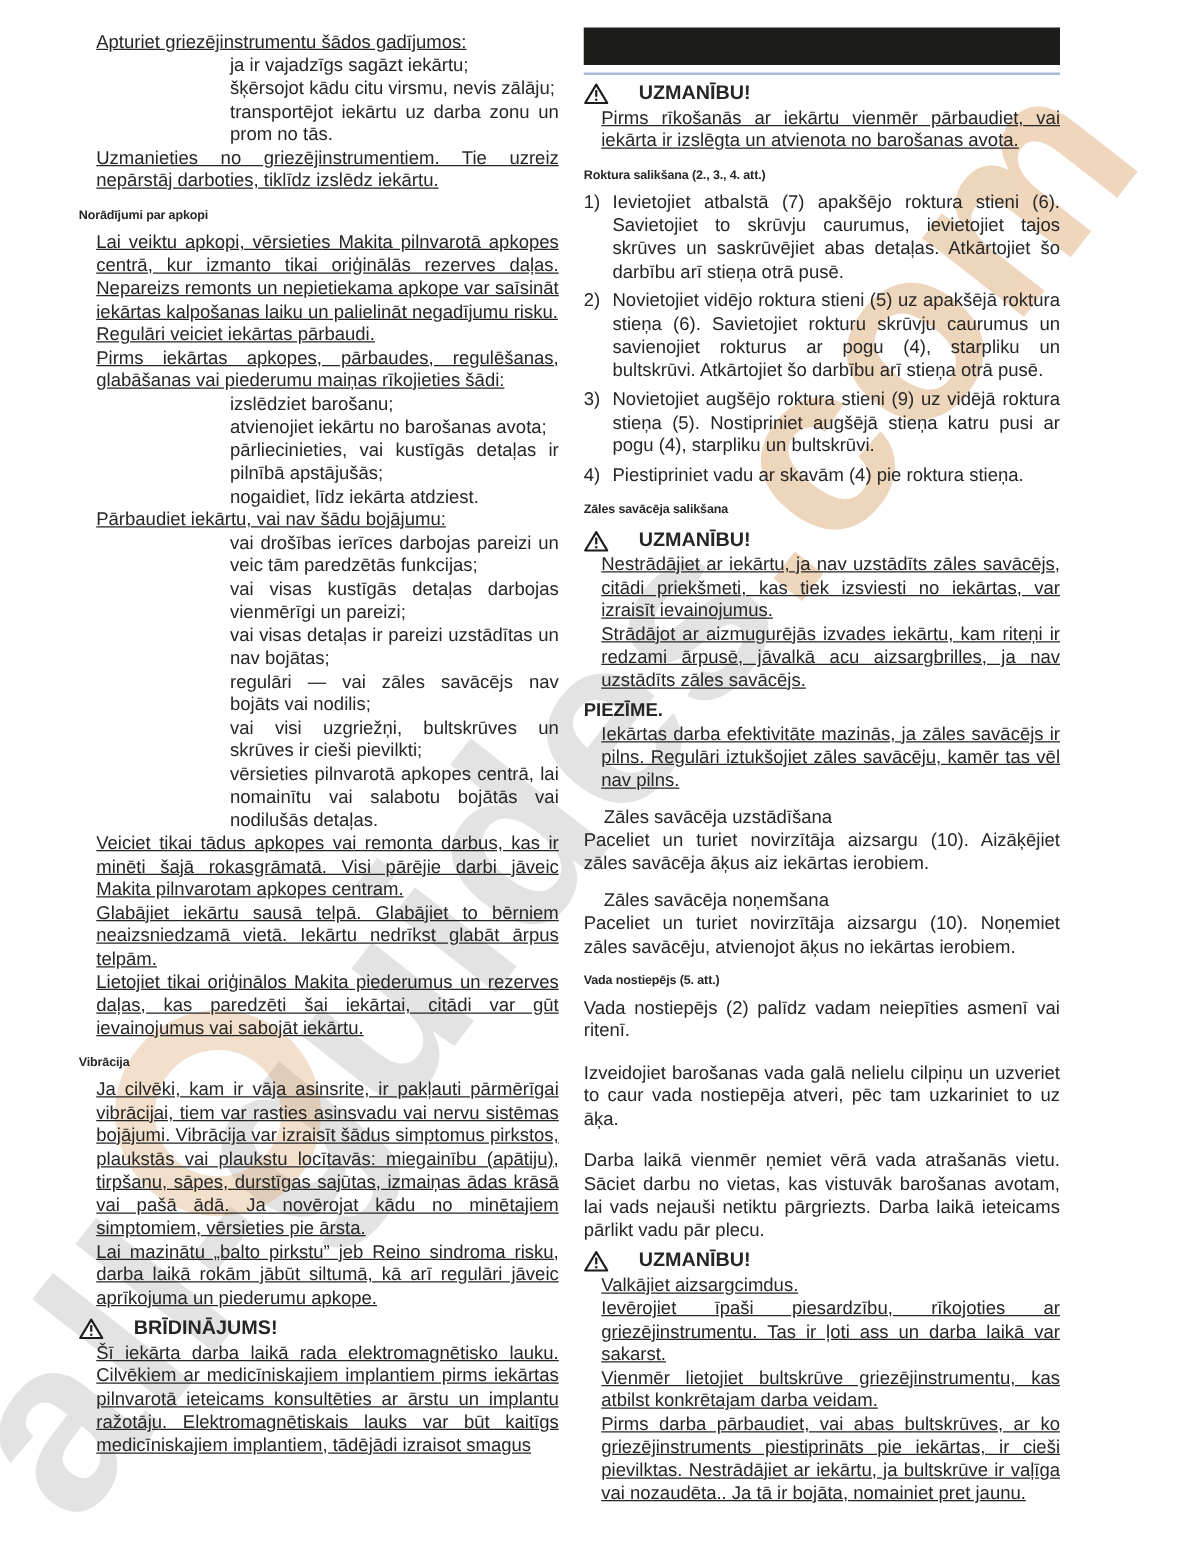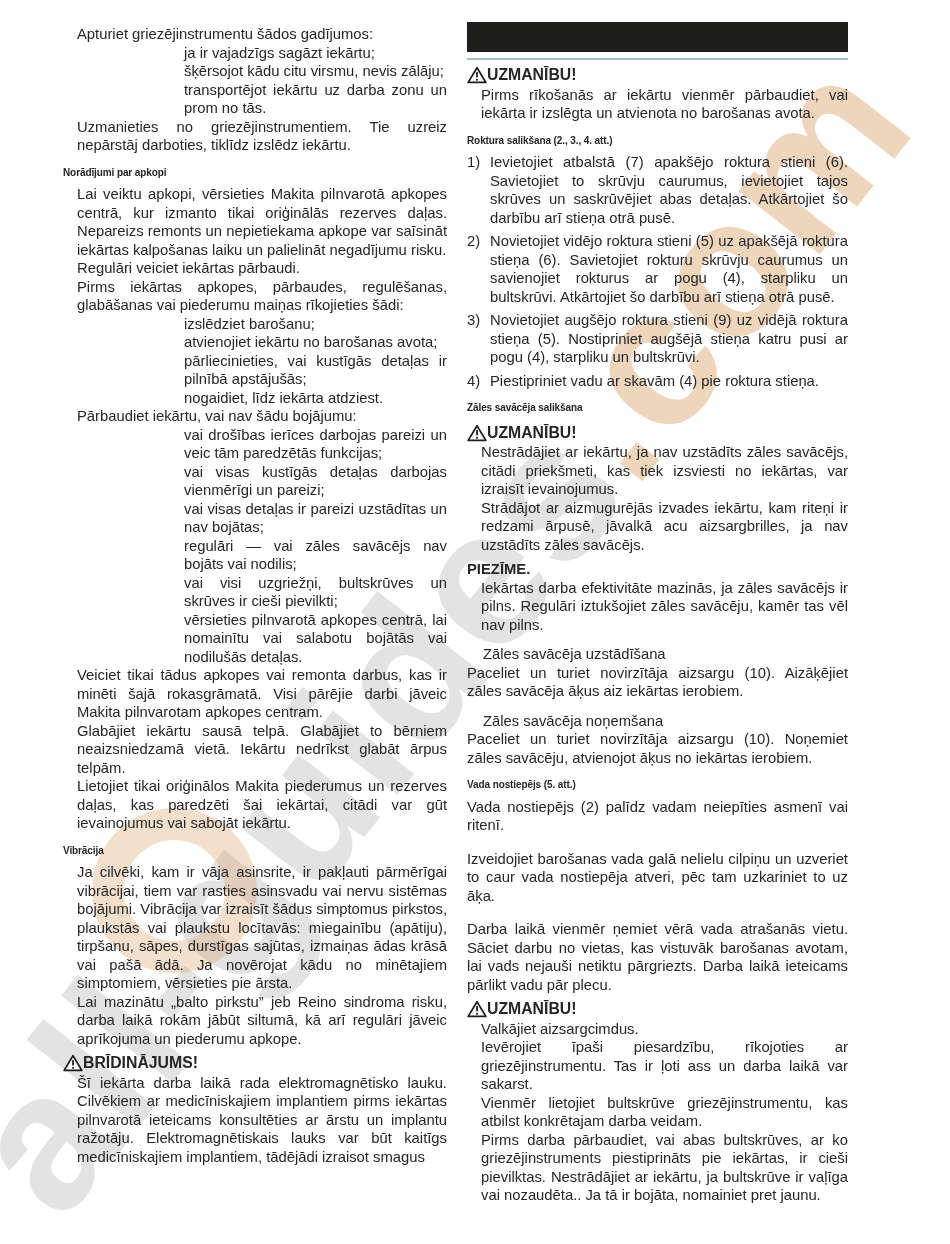--- a/index.html
+++ b/index.html
@@ -19,27 +19,27 @@
   .wm-ring{
     position:absolute;z-index:0;border-radius:50%;box-sizing:border-box;
     border:32px solid rgba(214,160,100,.32);pointer-events:none;
   }
   #wm-ring-2{left:92px;top:808px;width:165px;height:165px;}
   
   .col{position:absolute;z-index:1;font-size:14.8px;line-height:18.5px;}
   #col-left{left:63px;top:25px;width:384px;}
   #col-right{left:467px;top:22px;width:381px;}
   .p{margin:0;text-align:justify;}
-  .ind{padding-left:14px;}
+  .ind{padding-left:14px;text-decoration:underline;}
   .sub{padding-left:121px;}
   .gap{margin-top:15px;}
   .h2{font-size:10px;font-weight:bold;margin:9px 0 3px;white-space:nowrap;letter-spacing:-0.1px;}
   .plainhead{margin:11px 16px 0;}
   .notehead{font-weight:bold;margin:6px 0 0;}
-  .warnhead{display:flex;align-items:center;gap:0;font-weight:bold;font-size:15.8px;margin:6px 0 1px;}
+  .warnhead{display:flex;align-items:center;gap:24px;font-weight:bold;font-size:15.8px;margin:6px 0 1px;}
   .warnhead svg{flex:none;display:block;}
   .numitem{display:flex;margin:0 0 5px;}
   .numitem .n{flex:none;width:23px;}
   .numitem p{margin:0;flex:1;text-align:justify;}
   .secbar{height:30px;background:#1d1d1b;margin-bottom:6px;}
   .bluerule{height:2px;background:#a8bcd4;margin-bottom:5px;}
 </style>
 </head>
 <body>
 

